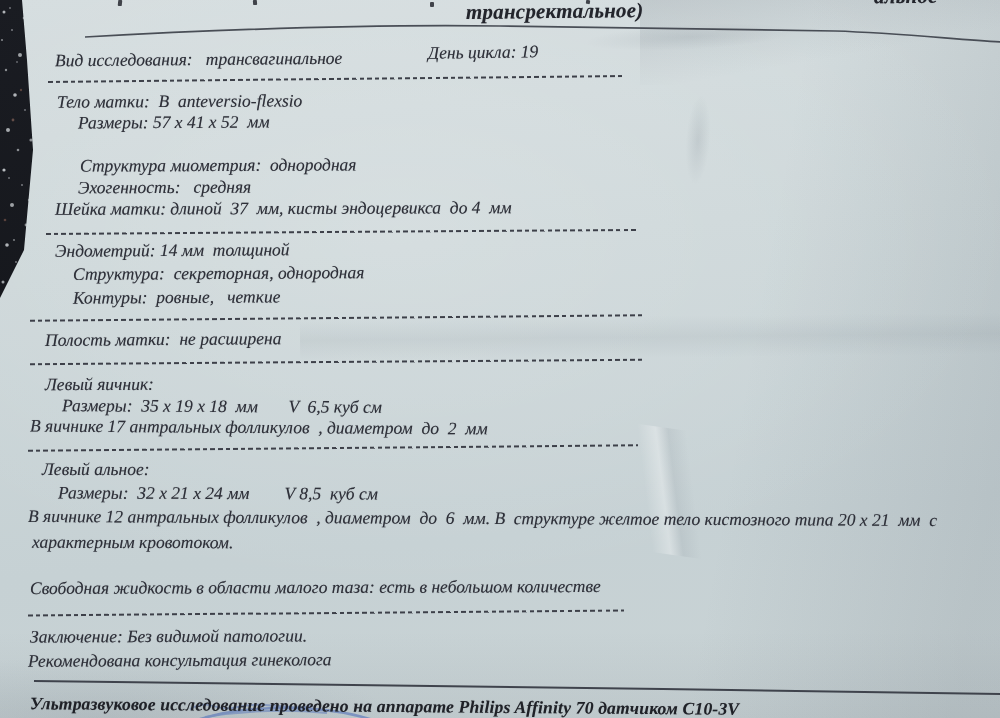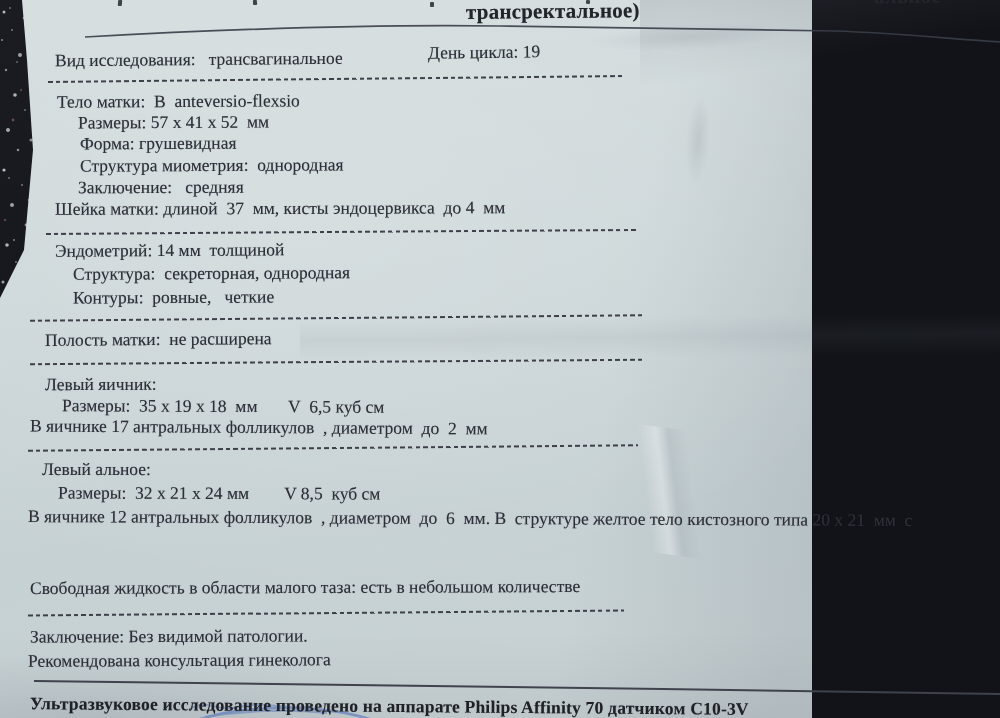--- a/index.html
+++ b/index.html
@@ -1,21 +1,21 @@
 <!DOCTYPE html>
 <html><head>
 <meta charset="utf-8">
 <style>
   html,body{margin:0;padding:0;}
   body{
     width:1000px;height:718px;overflow:hidden;
     background:#111318;
     font-family:"Liberation Serif","DejaVu Serif",serif;
   }
-  .scene{position:relative;width:812px;height:718px;}
+  .scene{position:relative;width:1000px;height:718px;font-style:italic;}
 
   
   .fabric{
     position:absolute;inset:0;
     background:linear-gradient(180deg,#1a1c22 0%,#15171c 55%,#14161b 100%);
   }
   .fabric-dots{position:absolute;left:0;top:0;}
 
   
   .paper{
@@ -140,42 +140,42 @@
         <path d="M205,717 q62,-10 122,-4" fill="none" stroke="#4a6ab8" stroke-width="2" opacity="0.8"></path>
       </g>
     </svg>
 
     <div class="tl" style="left:55px;top:49px;transform:rotate(-0.5deg)">Вид исследования:   трансвагинальное</div>
     <div class="tl" style="left:428px;top:42px;transform:rotate(-0.8deg)">День цикла: 19</div>
     <div class="dash" style="left:48px;top:78px;width:578px;transform:rotate(-0.6deg)"></div>
 
     <div class="tl" style="left:57px;top:91px;transform:rotate(-0.3deg)">Тело матки:  В  anteversio-flexsio</div>
     <div class="tl" style="left:78px;top:112px;transform:rotate(-0.3deg)">Размеры: 57 x 41 x 52  мм</div>
-    <div class="tl" style="left:80px;top:133px;transform:rotate(-0.3deg)">Форма: грушевидная</div>
     <div class="tl" style="left:80px;top:155px;transform:rotate(-0.25deg)">Структура миометрия:  однородная</div>
-    <div class="tl" style="left:78px;top:177px;transform:rotate(-0.25deg)">Заключение:   средняя</div>
+    <div class="tl" style="left:78px;top:177px;transform:rotate(-0.25deg)">Эхогенность:   средняя</div>
     <div class="tl" style="left:55px;top:198px;transform:rotate(-0.2deg)">Шейка матки: длиной  37  мм, кисты эндоцервикса  до 4  мм</div>
     <div class="dash" style="left:46px;top:231px;width:590px;transform:rotate(-0.4deg)"></div>
 
     <div class="tl" style="left:55px;top:240px;transform:rotate(-0.35deg)">Эндометрий: 14 мм  толщиной</div>
     <div class="tl" style="left:73px;top:263px;transform:rotate(-0.35deg)">Структура:  секреторная, однородная</div>
     <div class="tl" style="left:73px;top:287px;transform:rotate(-0.35deg)">Контуры:  ровные,   четкие</div>
     <div class="dash" style="left:30px;top:317px;width:612px;transform:rotate(-0.5deg)"></div>
 
     <div class="tl" style="left:45px;top:329px;transform:rotate(-0.45deg)">Полость матки:  не расширена</div>
     <div class="dash" style="left:30px;top:361px;width:612px;transform:rotate(-0.4deg)"></div>
 
     <div class="tl" style="left:45px;top:374px;transform:rotate(-0.2deg)">Левый яичник:</div>
     <div class="tl" style="left:62px;top:396px;transform:rotate(0.3deg)">Размеры:  35 x 19 x 18  мм       V  6,5 куб см</div>
     <div class="tl" style="left:30px;top:417px;transform:rotate(0.35deg)">В яичнике 17 антральных фолликулов  , диаметром  до  2  мм</div>
     <div class="dash" style="left:28px;top:447px;width:610px;transform:rotate(-0.5deg)"></div>
 
     <div class="tl" style="left:42px;top:459px;transform:rotate(-0.1deg)">Левый альное:</div>
     <div class="tl" style="left:58px;top:483px;transform:rotate(0.2deg)">Размеры:  32 x 21 x 24 мм        V 8,5  куб см</div>
     <div class="tl" style="left:28px;top:508px;transform:rotate(0.25deg)">В яичнике 12 антральных фолликулов  , диаметром  до  6  мм. В  структуре желтое тело кистозного типа 20 x 21  мм  с</div>
+    <div class="tl" style="left:32px;top:532px;transform:rotate(0.1deg)">характерным кровотоком.</div>
 
     <div class="tl" style="left:30px;top:577px;transform:rotate(-0.2deg)">Свободная жидкость в области малого таза: есть в небольшом количестве</div>
     <div class="dash" style="left:28px;top:612px;width:596px;transform:rotate(-0.5deg)"></div>
 
     <div class="tl" style="left:30px;top:626px;transform:rotate(-0.25deg)">Заключение: Без видимой патологии.</div>
     <div class="tl" style="left:28px;top:650px;transform:rotate(-0.3deg)">Рекомендована консультация гинеколога</div>
 
     <div class="tl bfoot" style="left:30px;top:696px;transform:rotate(0.45deg)">Ультразвуковое исследование проведено на аппарате Philips Affinity 70 датчиком C10-3V</div>
 
   </div>

